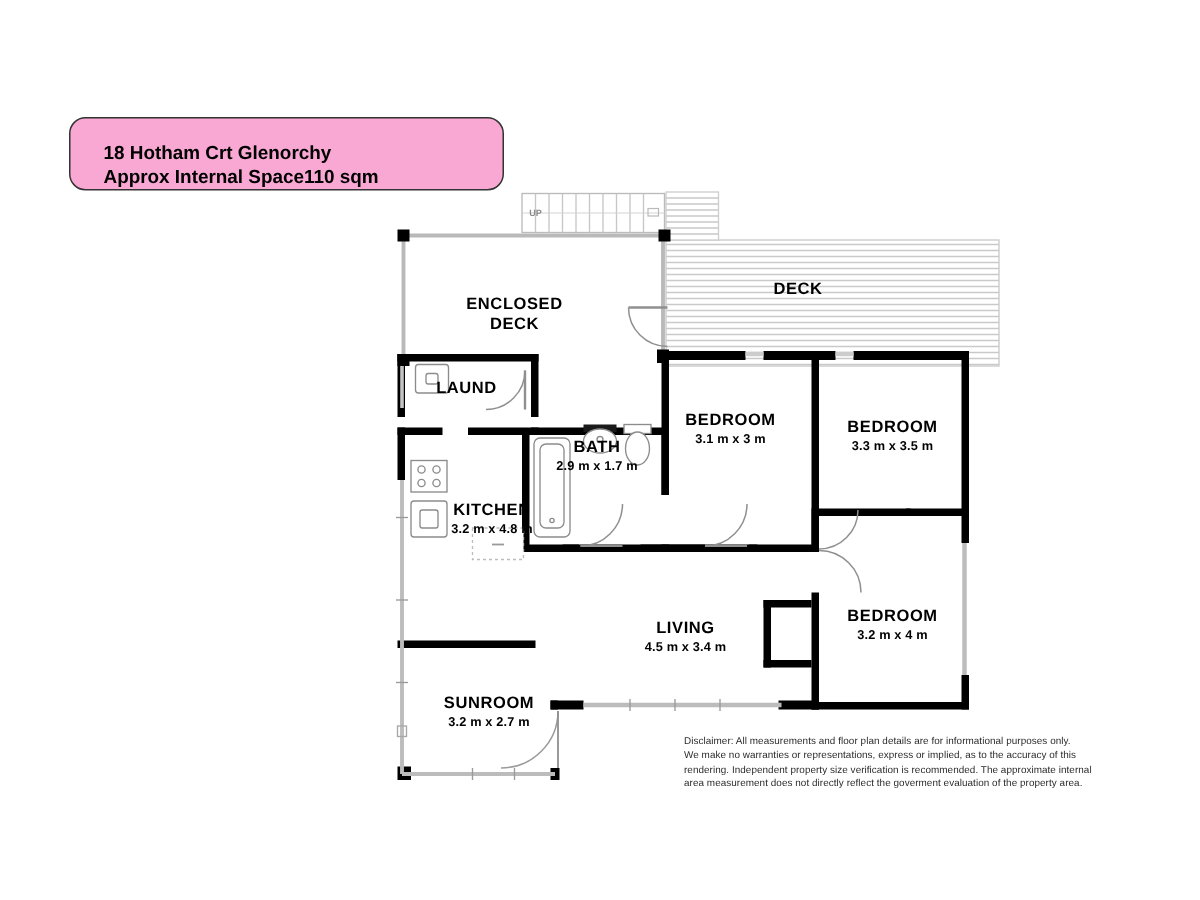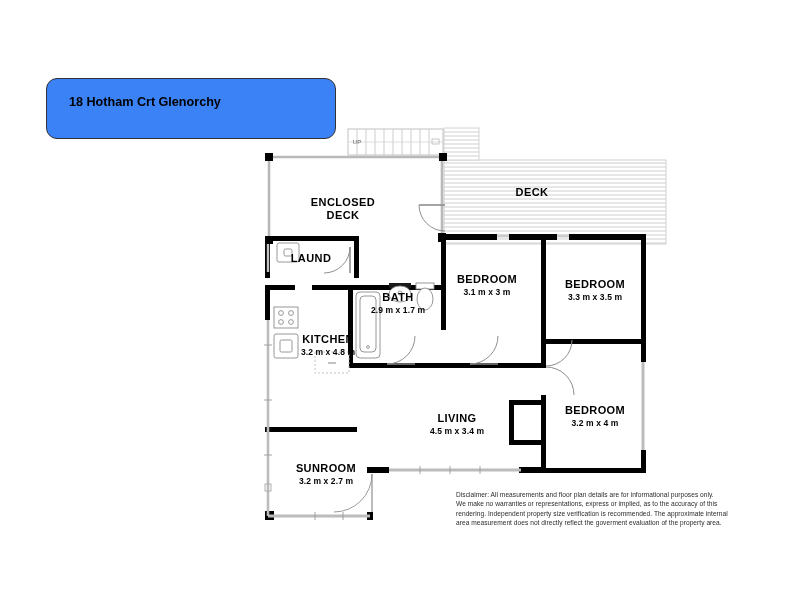--- a/index.html
+++ b/index.html
@@ -35,22 +35,22 @@
     text-anchor: middle;
   }
   .room-name { font-size: 11px; letter-spacing: 0.4px; }
   .room-dim  { font-size: 8.5px; letter-spacing: 0.1px; }
   .up-label  { font-size: 6px; font-weight: bold; fill: #8a8a8a; text-anchor: middle; font-family:"Liberation Sans", sans-serif;}
   .title-box {
     position: absolute;
     left: 46px;
     top: 78px;
     width: 290px;
-    height: 61px;
-    background: #3b82f6;
+    height: 49px;
+    background: #f9a8d4;
     border: 1.4px solid #333333;
     border-radius: 11px;
     box-sizing: border-box;
   }
   .title-lines {
     position: absolute;
     left: 22px;
     top: 16px;
     font-family: "Liberation Sans", sans-serif;
     font-weight: bold;
@@ -333,20 +333,21 @@
 
       <text class="room-label room-name" x="326" y="472">SUNROOM</text>
       <text class="room-label room-dim" x="326" y="484">3.2 m x 2.7 m</text>
     </g>
 
   </svg>
 
   <div class="title-box">
     <div class="title-lines">
       <div>18 Hotham Crt Glenorchy</div>
+      <div>Approx Internal Space110 sqm</div>
     </div>
   </div>
 
   <div class="disclaimer">
     <div>Disclaimer: All measurements and floor plan details are for informational purposes only.</div>
     <div>We  make no warranties or representations, express or implied, as to the accuracy of this</div>
     <div>rendering. Independent property size verification is recommended. The approximate internal</div>
     <div>area measurement does not directly reflect the goverment evaluation of the property area.</div>
   </div>
 

